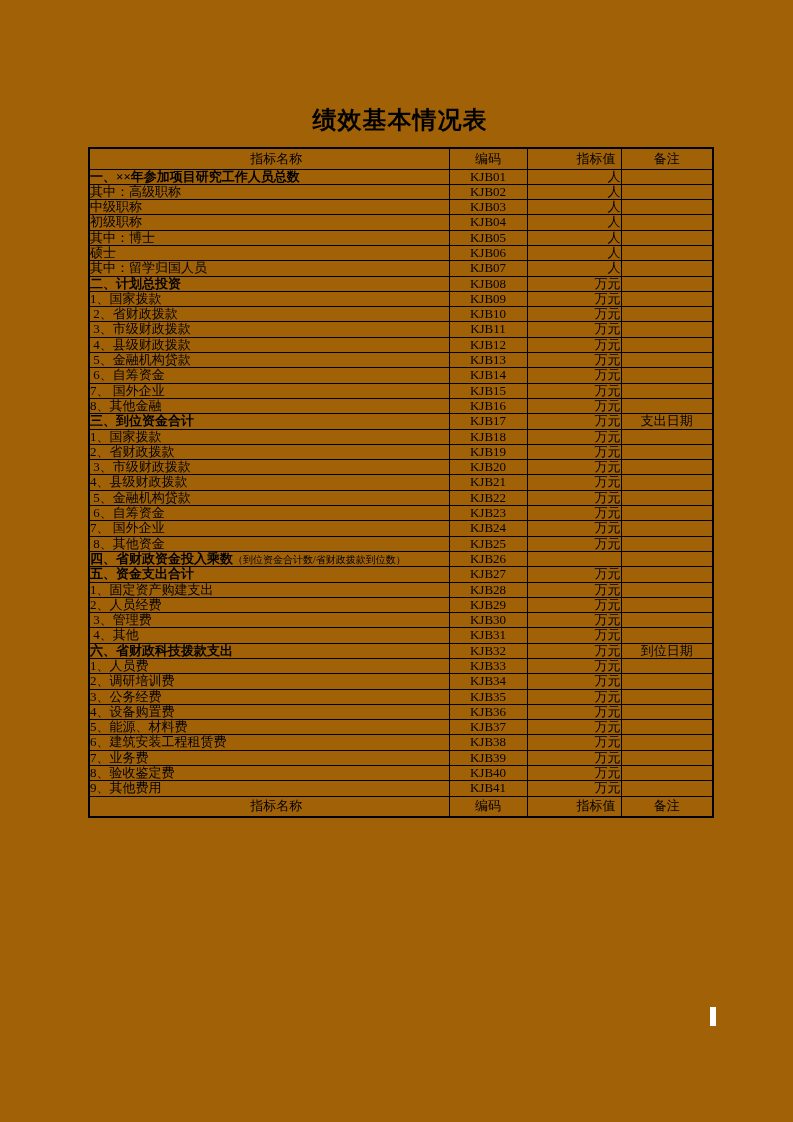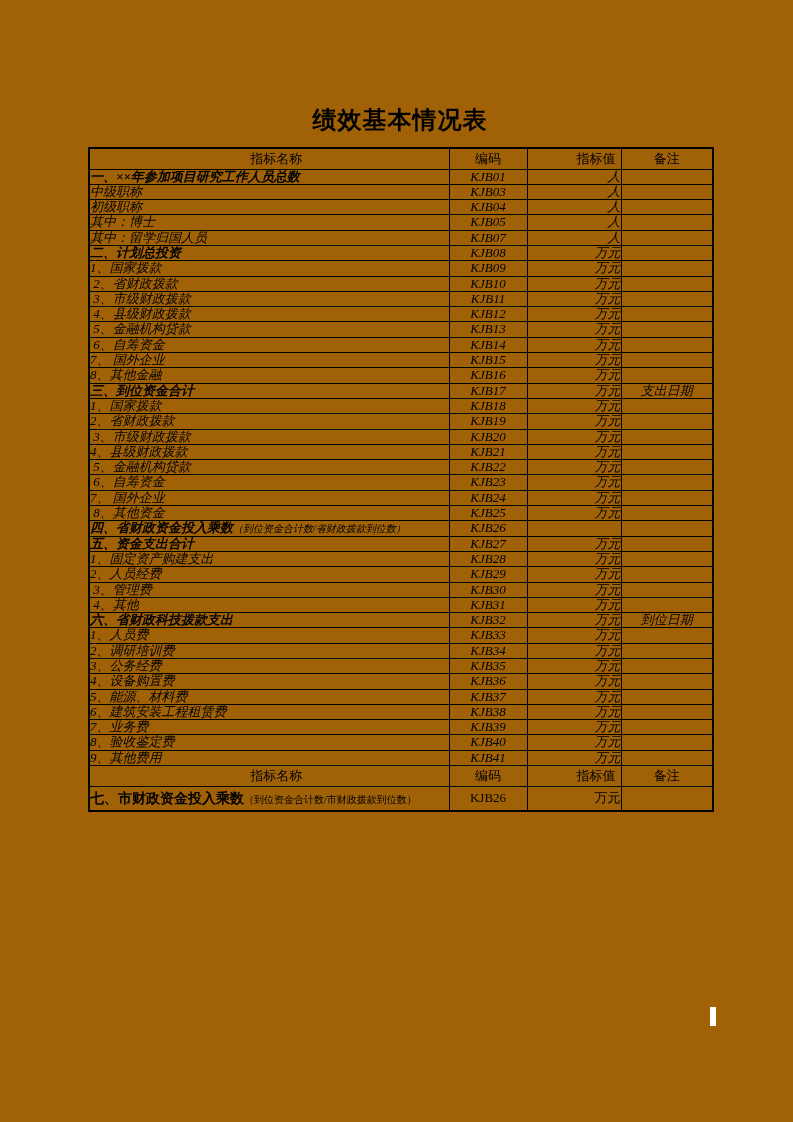--- a/index.html
+++ b/index.html
@@ -40,21 +40,21 @@
   }
   table.grid td{
     border:1px solid #000;
     font-size:13px;
     line-height:1.1;
     padding:0;
     vertical-align:middle;
     overflow:hidden;
   }
   tr.r-h{height:21px;}
-  tr.r-d{height:15px;font-style:italic;}
+  tr.r-d{height:15px;}
   tr.r-last{height:24px;}
   td.c-name{
     text-align:left;
     padding-left:4px;
     padding-right:2px;
     white-space:pre;
   }
   td.c-code{
     text-align:center;
     font-family:"Liberation Serif","DejaVu Serif",serif;
@@ -103,34 +103,46 @@
     <td class="c-value">指标值</td>
     <td class="c-remark">备注</td>
   </tr>
           <tr class="r-d r-bold">
     <td class="c-name"><span class="nm">一、××年参加项目研究工作人员总数</span><span class="nt"></span></td>
     <td class="c-code">KJB01</td>
     <td class="c-value">人</td>
     <td class="c-remark"></td>
   </tr>
           <tr class="r-d">
+    <td class="c-name"><span class="nm">其中：高级职称</span><span class="nt"></span></td>
+    <td class="c-code">KJB02</td>
+    <td class="c-value">人</td>
+    <td class="c-remark"></td>
+  </tr>
+          <tr class="r-d">
     <td class="c-name"><span class="nm">中级职称</span><span class="nt"></span></td>
     <td class="c-code">KJB03</td>
     <td class="c-value">人</td>
     <td class="c-remark"></td>
   </tr>
           <tr class="r-d">
     <td class="c-name"><span class="nm">初级职称</span><span class="nt"></span></td>
     <td class="c-code">KJB04</td>
     <td class="c-value">人</td>
     <td class="c-remark"></td>
   </tr>
           <tr class="r-d">
     <td class="c-name"><span class="nm">其中：博士</span><span class="nt"></span></td>
     <td class="c-code">KJB05</td>
+    <td class="c-value">人</td>
+    <td class="c-remark"></td>
+  </tr>
+          <tr class="r-d">
+    <td class="c-name"><span class="nm">硕士</span><span class="nt"></span></td>
+    <td class="c-code">KJB06</td>
     <td class="c-value">人</td>
     <td class="c-remark"></td>
   </tr>
           <tr class="r-d">
     <td class="c-name"><span class="nm">其中：留学归国人员</span><span class="nt"></span></td>
     <td class="c-code">KJB07</td>
     <td class="c-value">人</td>
     <td class="c-remark"></td>
   </tr>
           <tr class="r-d r-bold">
@@ -335,24 +347,18 @@
     <td class="c-name"><span class="nm">9、其他费用</span><span class="nt"></span></td>
     <td class="c-code">KJB41</td>
     <td class="c-value">万元</td>
     <td class="c-remark"></td>
   </tr>
           <tr class="r-h">
     <td class="c-name"><span class="nm">指标名称</span><span class="nt"></span></td>
     <td class="c-code">编码</td>
     <td class="c-value">指标值</td>
     <td class="c-remark">备注</td>
-  </tr>
-          <tr class="r-bold r-last">
-    <td class="c-name"><span class="nm">七、市财政资金投入乘数</span><span class="nt">（到位资金合计数/市财政拨款到位数）</span></td>
-    <td class="c-code">KJB26</td>
-    <td class="c-value">万元</td>
-    <td class="c-remark" style="border-right: none;"></td>
   </tr>
         </tbody>
     </table>
     <div class="border-gap"></div>
   </div>
 </div>
 
 </body></html>

